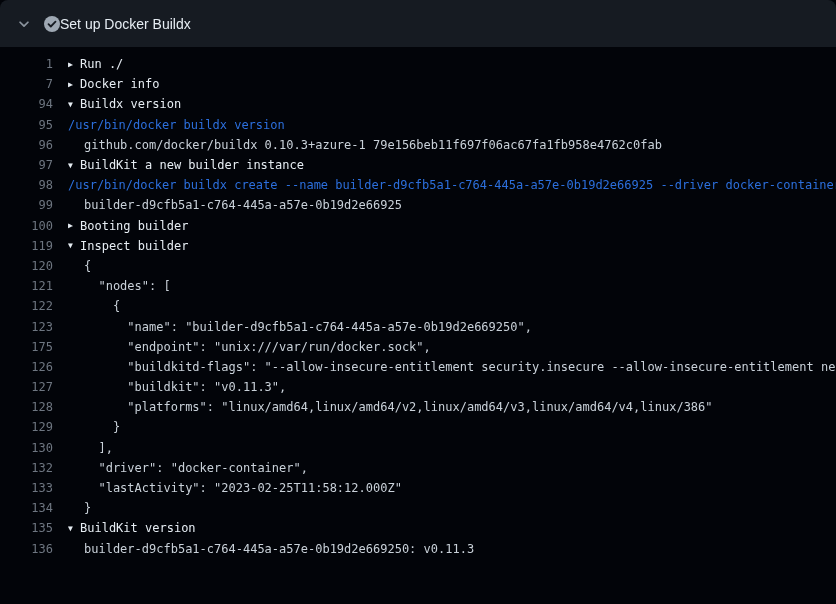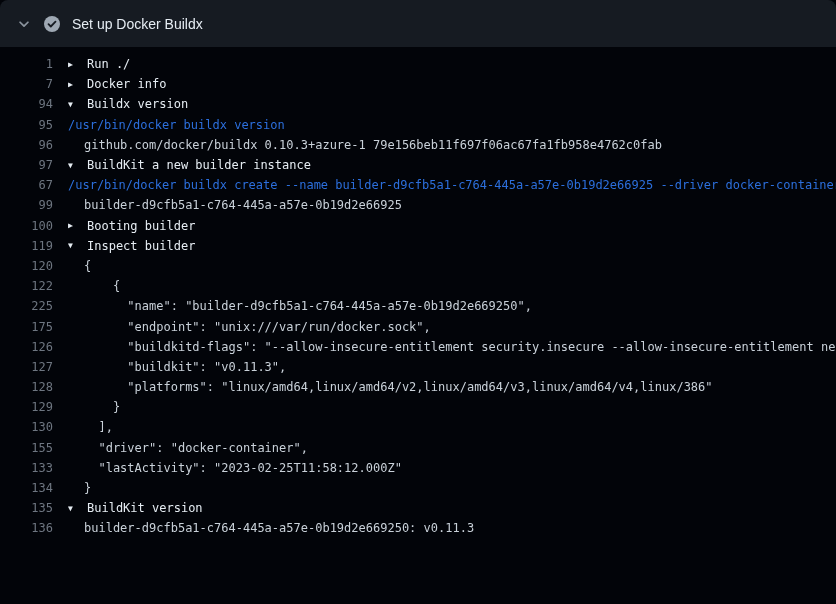--- a/index.html
+++ b/index.html
@@ -24,21 +24,20 @@
     background: var(--header_bg);
     border-radius: 8px 8px 0 0;
     display: flex;
     align-items: center;
     padding-left: 16px;
     cursor: pointer;
   }
   .chev { width: 16px; height: 16px; display: flex; align-items: center; justify-content: center; }
   .check { width: 16px; height: 16px; margin-left: 12px; }
   .title {
-    margin-left: 12px;
     font-family: "Liberation Sans", sans-serif;
     font-size: 14px;
     color: var(--title_color);
   }
   .log {
     padding-top: 7px;
   }
   .row {
     height: 20.2px;
     display: flex;
@@ -59,21 +58,21 @@
     display: flex;
     align-items: center;
   }
   .arrow {
     flex: none;
     width: 12px;
     font-size: 8px;
     color: var(--group_text_color);
   }
   .row.group { cursor: pointer; }
-  .row.group .text { color: var(--group_text_color); margin-left: 7px; }
+  .row.group .text { color: var(--group_text_color); }
   .row.output .content { padding-left: 16px; }
   .row.output .text { color: var(--output_text_color); }
   .row.command .text { color: var(--command_text_color); text-align: center; }
 </style>
 </head>
 <body>
 
 <div class="header">
   <span class="chev">
     <svg width="14" height="14" viewBox="0 0 16 16" fill="none">
@@ -89,31 +88,32 @@
   <span class="title">Set up Docker Buildx</span>
 </div>
 
 <div class="log" id="log">
     <div class="row group"><span class="num">1</span><span class="content"><span class="arrow">▶</span><span class="text">Run ./</span></span></div>
     <div class="row group"><span class="num">7</span><span class="content"><span class="arrow">▶</span><span class="text">Docker info</span></span></div>
     <div class="row group"><span class="num">94</span><span class="content"><span class="arrow">▼</span><span class="text">Buildx version</span></span></div>
     <div class="row command"><span class="num">95</span><span class="content"><span class="text">/usr/bin/docker buildx version</span></span></div>
     <div class="row output"><span class="num">96</span><span class="content"><span class="text">github.com/docker/buildx 0.10.3+azure-1 79e156beb11f697f06ac67fa1fb958e4762c0fab</span></span></div>
     <div class="row group"><span class="num">97</span><span class="content"><span class="arrow">▼</span><span class="text">BuildKit a new builder instance</span></span></div>
-    <div class="row command"><span class="num">67</span><span class="content"><span class="text">/usr/bin/docker buildx create --name builder-d9cfb5a1-c764-445a-a57e-0b19d2e66925 --driver docker-container</span></span></div>
+    <div class="row command"><span class="num">98</span><span class="content"><span class="text">/usr/bin/docker buildx create --name builder-d9cfb5a1-c764-445a-a57e-0b19d2e66925 --driver docker-container</span></span></div>
     <div class="row output"><span class="num">99</span><span class="content"><span class="text">builder-d9cfb5a1-c764-445a-a57e-0b19d2e66925</span></span></div>
     <div class="row group"><span class="num">100</span><span class="content"><span class="arrow">▶</span><span class="text">Booting builder</span></span></div>
     <div class="row group"><span class="num">119</span><span class="content"><span class="arrow">▼</span><span class="text">Inspect builder</span></span></div>
     <div class="row output"><span class="num">120</span><span class="content"><span class="text">{</span></span></div>
+    <div class="row output"><span class="num">121</span><span class="content"><span class="text">  "nodes": [</span></span></div>
     <div class="row output"><span class="num">122</span><span class="content"><span class="text">    {</span></span></div>
-    <div class="row output"><span class="num">225</span><span class="content"><span class="text">      "name": "builder-d9cfb5a1-c764-445a-a57e-0b19d2e669250",</span></span></div>
+    <div class="row output"><span class="num">123</span><span class="content"><span class="text">      "name": "builder-d9cfb5a1-c764-445a-a57e-0b19d2e669250",</span></span></div>
     <div class="row output"><span class="num">175</span><span class="content"><span class="text">      "endpoint": "unix:///var/run/docker.sock",</span></span></div>
     <div class="row output"><span class="num">126</span><span class="content"><span class="text">      "buildkitd-flags": "--allow-insecure-entitlement security.insecure --allow-insecure-entitlement network</span></span></div>
     <div class="row output"><span class="num">127</span><span class="content"><span class="text">      "buildkit": "v0.11.3",</span></span></div>
     <div class="row output"><span class="num">128</span><span class="content"><span class="text">      "platforms": "linux/amd64,linux/amd64/v2,linux/amd64/v3,linux/amd64/v4,linux/386"</span></span></div>
     <div class="row output"><span class="num">129</span><span class="content"><span class="text">    }</span></span></div>
     <div class="row output"><span class="num">130</span><span class="content"><span class="text">  ],</span></span></div>
-    <div class="row output"><span class="num">155</span><span class="content"><span class="text">  "driver": "docker-container",</span></span></div>
+    <div class="row output"><span class="num">132</span><span class="content"><span class="text">  "driver": "docker-container",</span></span></div>
     <div class="row output"><span class="num">133</span><span class="content"><span class="text">  "lastActivity": "2023-02-25T11:58:12.000Z"</span></span></div>
     <div class="row output"><span class="num">134</span><span class="content"><span class="text">}</span></span></div>
     <div class="row group"><span class="num">135</span><span class="content"><span class="arrow">▼</span><span class="text">BuildKit version</span></span></div>
     <div class="row output"><span class="num">136</span><span class="content"><span class="text">builder-d9cfb5a1-c764-445a-a57e-0b19d2e669250: v0.11.3</span></span></div>
   </div>
 
 </body></html>

